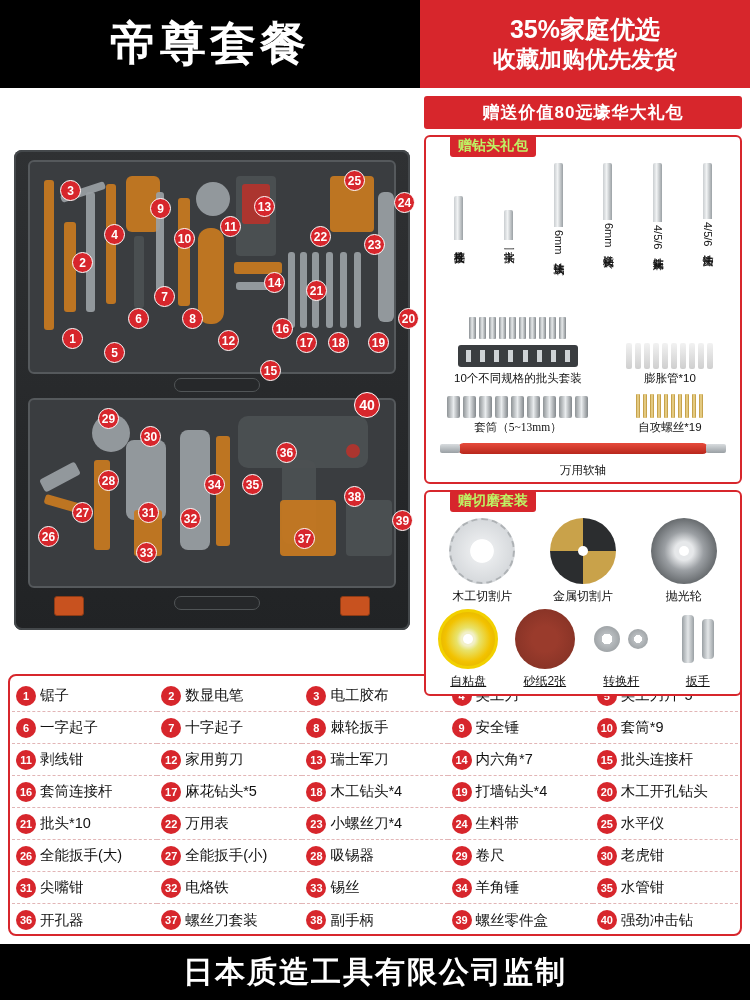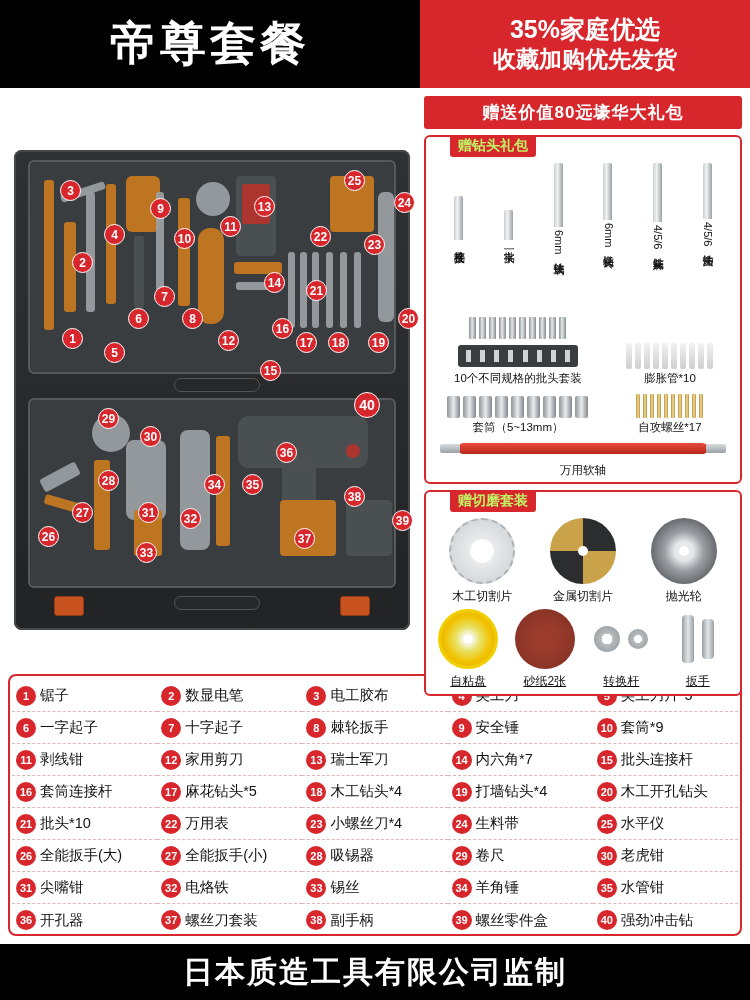--- a/index.html
+++ b/index.html
@@ -537,21 +537,21 @@
                 <span class="anchor"></span>
                 <span class="anchor"></span>
               <span class="anchor"></span>
                 <span class="anchor"></span>
             </div>
             <div class="cap">膨胀管*10</div>
           </div>
         </div>
 
         <div style="display:flex; align-items:flex-end; gap:6px; padding:4px 4px 0 4px;">
-          <div style="flex:1.15;">
+          <div style="flex:1.15;font-family:Liberation Serif, serif;">
             <div class="sockets">
               <span class="socket"></span>
                 <span class="socket"></span>
                 <span class="socket"></span>
                 <span class="socket"></span>
               <span class="socket"></span>
                 <span class="socket"></span>
                 <span class="socket"></span>
                 <span class="socket"></span>
               <span class="socket"></span>
@@ -564,21 +564,21 @@
                 <span class="screw"></span>
                 <span class="screw"></span>
                 <span class="screw"></span>
               <span class="screw"></span>
                 <span class="screw"></span>
                 <span class="screw"></span>
                 <span class="screw"></span>
               <span class="screw"></span>
                 <span class="screw"></span>
             </div>
-            <div class="cap">自攻螺丝*17</div>
+            <div class="cap">自攻螺丝*19</div>
           </div>
         </div>
 
         <div class="flexshaft">
           <div class="shaft-body"></div>
         </div>
         <div class="cap">万用软轴</div>
       </div>
     </div>
 

